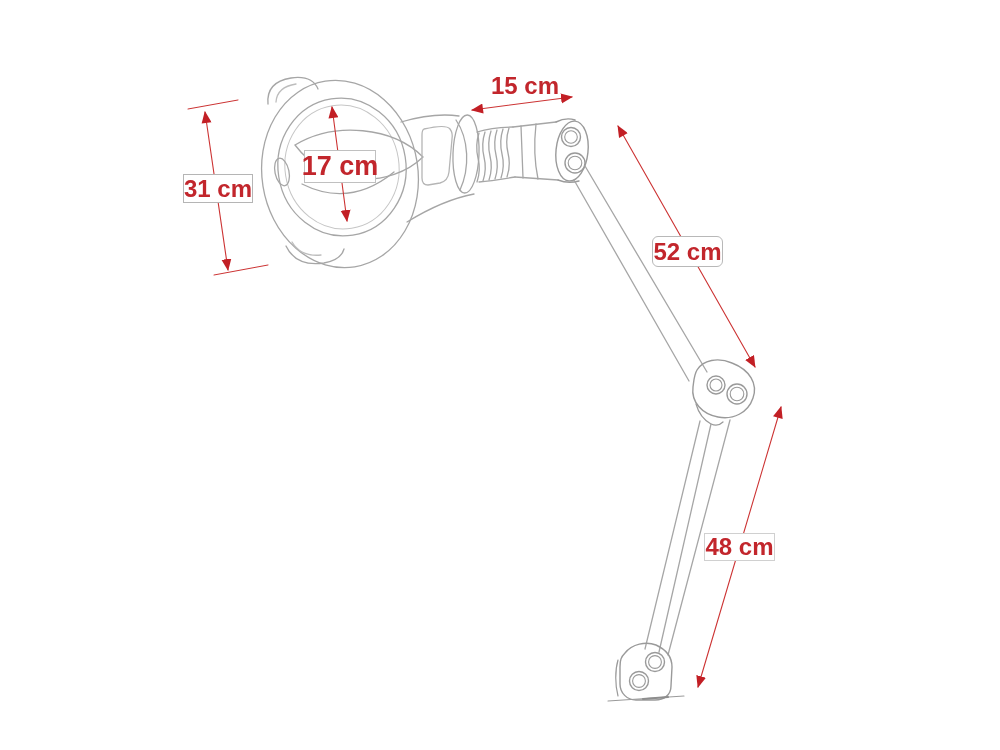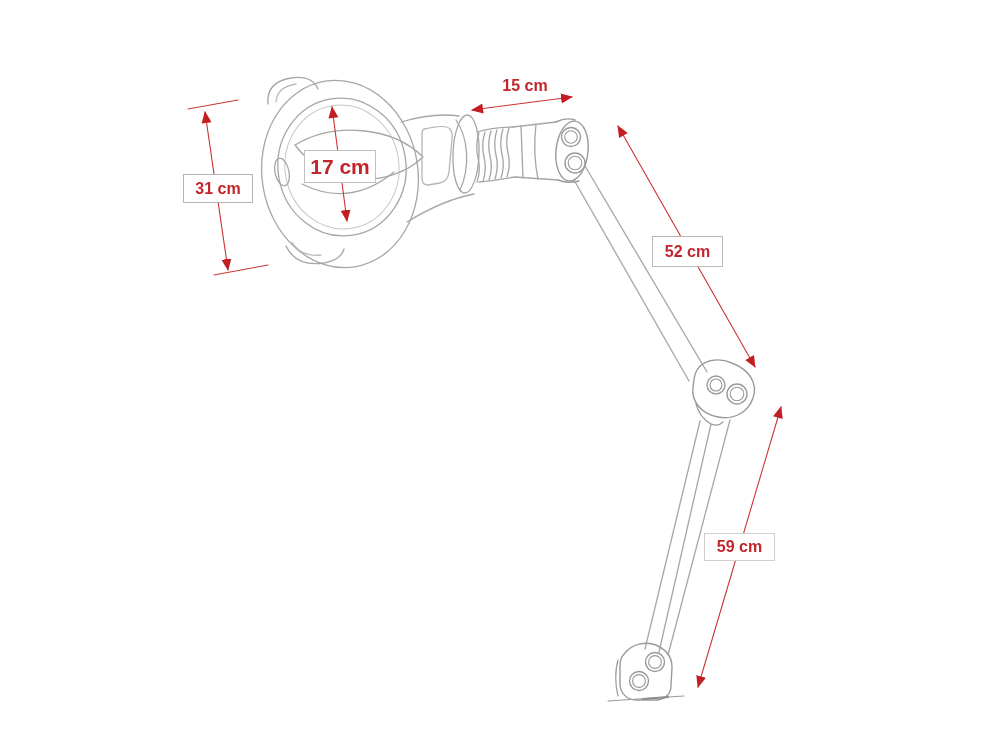--- a/index.html
+++ b/index.html
@@ -21,32 +21,32 @@
     top: 0;
   }
   .dim-label {
     position: absolute;
     display: flex;
     align-items: center;
     justify-content: center;
     background: #ffffff;
     color: #c2262c;
     font-weight: 700;
-    font-size: 16px;
+    font-size: 24px;
     line-height: 1;
     z-index: 5;
     white-space: nowrap;
   }
   .dim-label.boxed { border: 1px solid #b5b5b5; }
   .dim-label.faint-box { border: 1px solid #d0d0d0; }
   .dim-label.plain { background: transparent; border: none; }
   #label-25 { left: 183px; top: 174px; width: 68px; height: 27px; }
-  #label-17 { left: 304px; top: 150px; width: 70px; height: 31px; font-size: 21px; border-color: #c0c0c0; }
+  #label-17 { left: 304px; top: 150px; width: 70px; height: 31px; font-size: 27px; border-color: #c0c0c0; }
   #label-15 { left: 492px; top: 74px;  width: 66px; height: 24px; }
-  #label-52 { left: 652px; top: 236px; width: 69px; height: 29px; border-color: #b8b8b8; }
+  #label-52 { left: 652px; top: 236px; width: 69px; height: 29px; border-color: #b8b8b8; border-radius: 6px; }
   #label-48 { left: 704px; top: 533px; width: 69px; height: 26px; }
 </style>
 </head>
 <body>
 
 <div class="stage">
 
   <svg width="1000" height="750" viewBox="0 0 1000 750">
     <defs>
       <marker id="ahEnd" markerUnits="userSpaceOnUse" markerWidth="15" markerHeight="12" refX="11" refY="5" orient="auto">
@@ -165,15 +165,15 @@
   </svg>
 
   <div id="label-25" class="dim-label boxed">31 cm</div>
 
   <div id="label-17" class="dim-label boxed">17 cm</div>
 
   <div id="label-15" class="dim-label plain">15 cm</div>
 
   <div id="label-52" class="dim-label boxed">52 cm</div>
 
-  <div id="label-48" class="dim-label faint-box">59 cm</div>
+  <div id="label-48" class="dim-label faint-box">48 cm</div>
 
 </div>
 
 </body></html>

